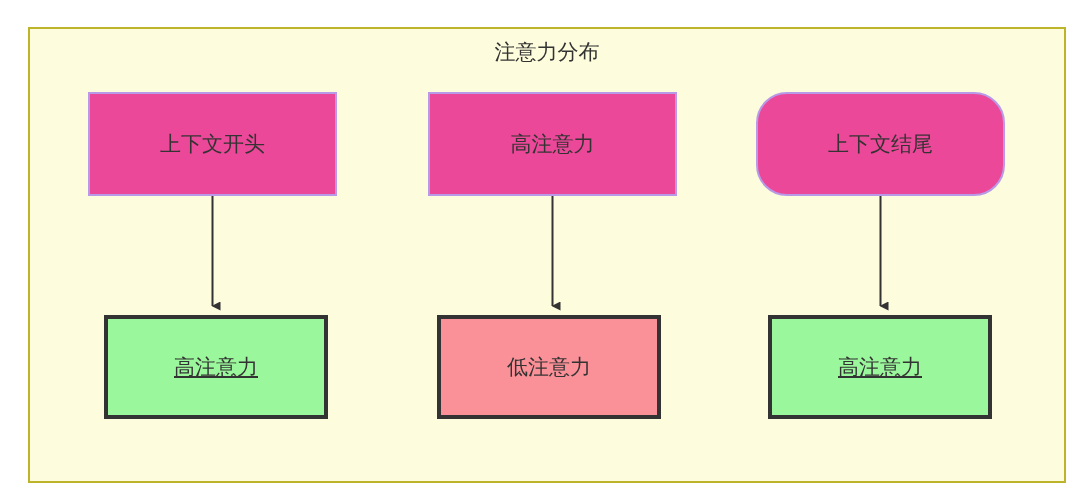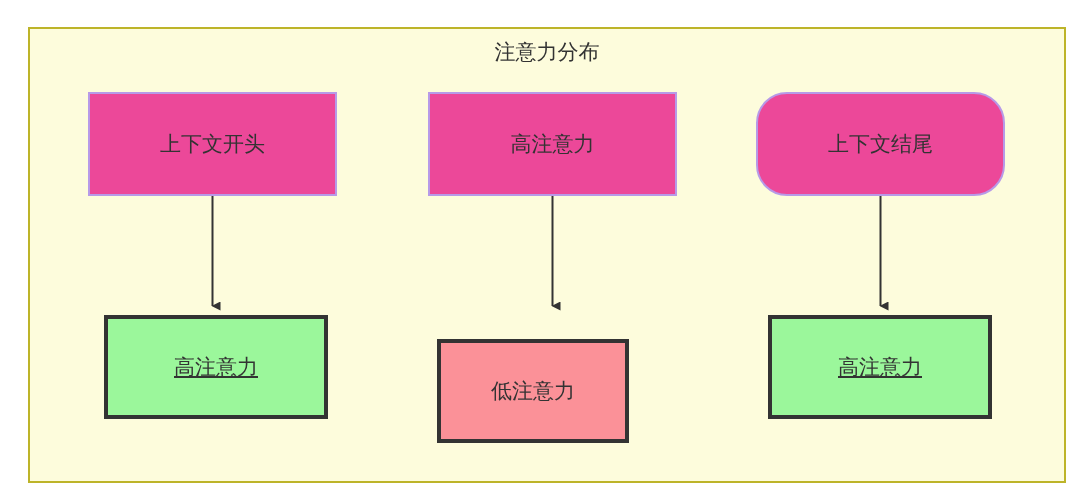--- a/index.html
+++ b/index.html
@@ -82,21 +82,21 @@
     background: #fb9198;
     border: 4px solid #333333;
   }
 
   
   .col-1-top  { left: 88px;  top: 92px;  width: 249px; height: 104px; }
   .col-2-top  { left: 428px; top: 92px;  width: 249px; height: 104px; }
   .col-3-top  { left: 756px; top: 92px;  width: 249px; height: 104px; border-radius: 31px; }
 
   .col-1-bot  { left: 104px; top: 315px; width: 224px; height: 104px; }
-  .col-2-bot  { left: 437px; top: 315px; width: 192px; height: 104px; margin-top: 24px; }
+  .col-2-bot  { left: 437px; top: 315px; width: 224px; height: 104px; }
   .col-3-bot  { left: 768px; top: 315px; width: 224px; height: 104px; }
 </style>
 </head>
 <body>
 
 <div id="diagram-root">
 
   <div class="subgraph">
     <div class="subgraph-title">注意力分布</div>
   </div>

